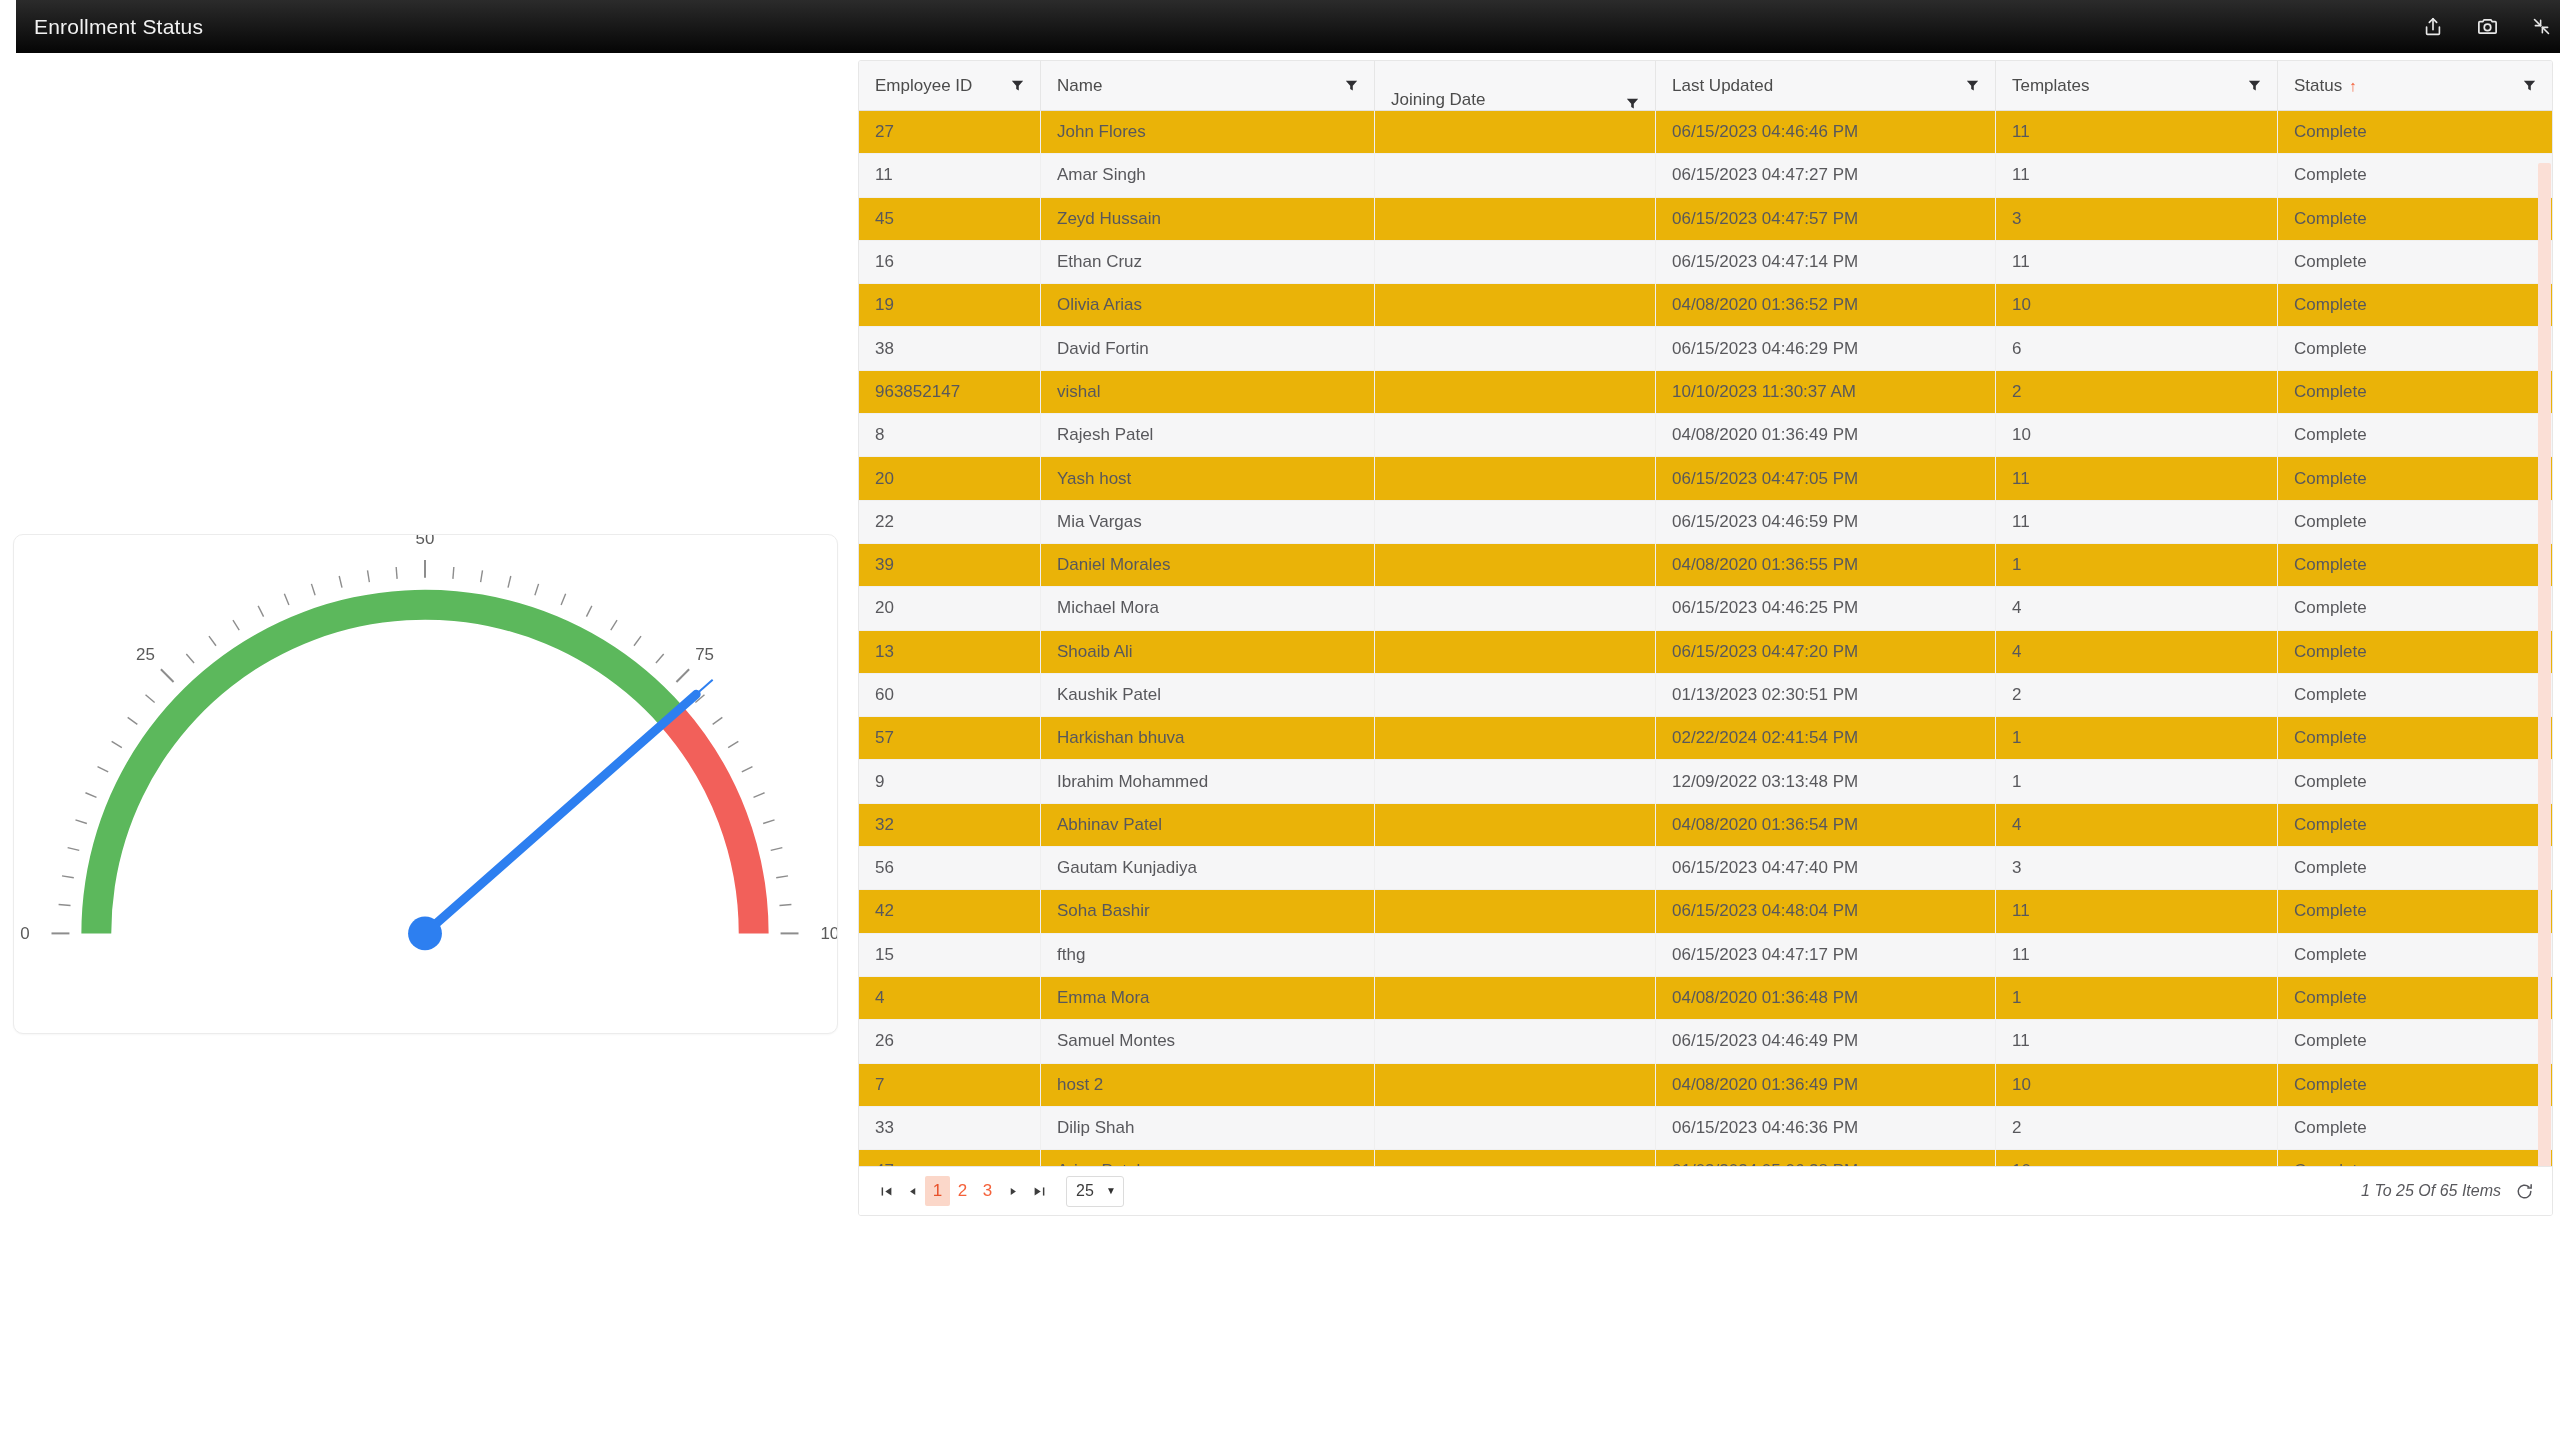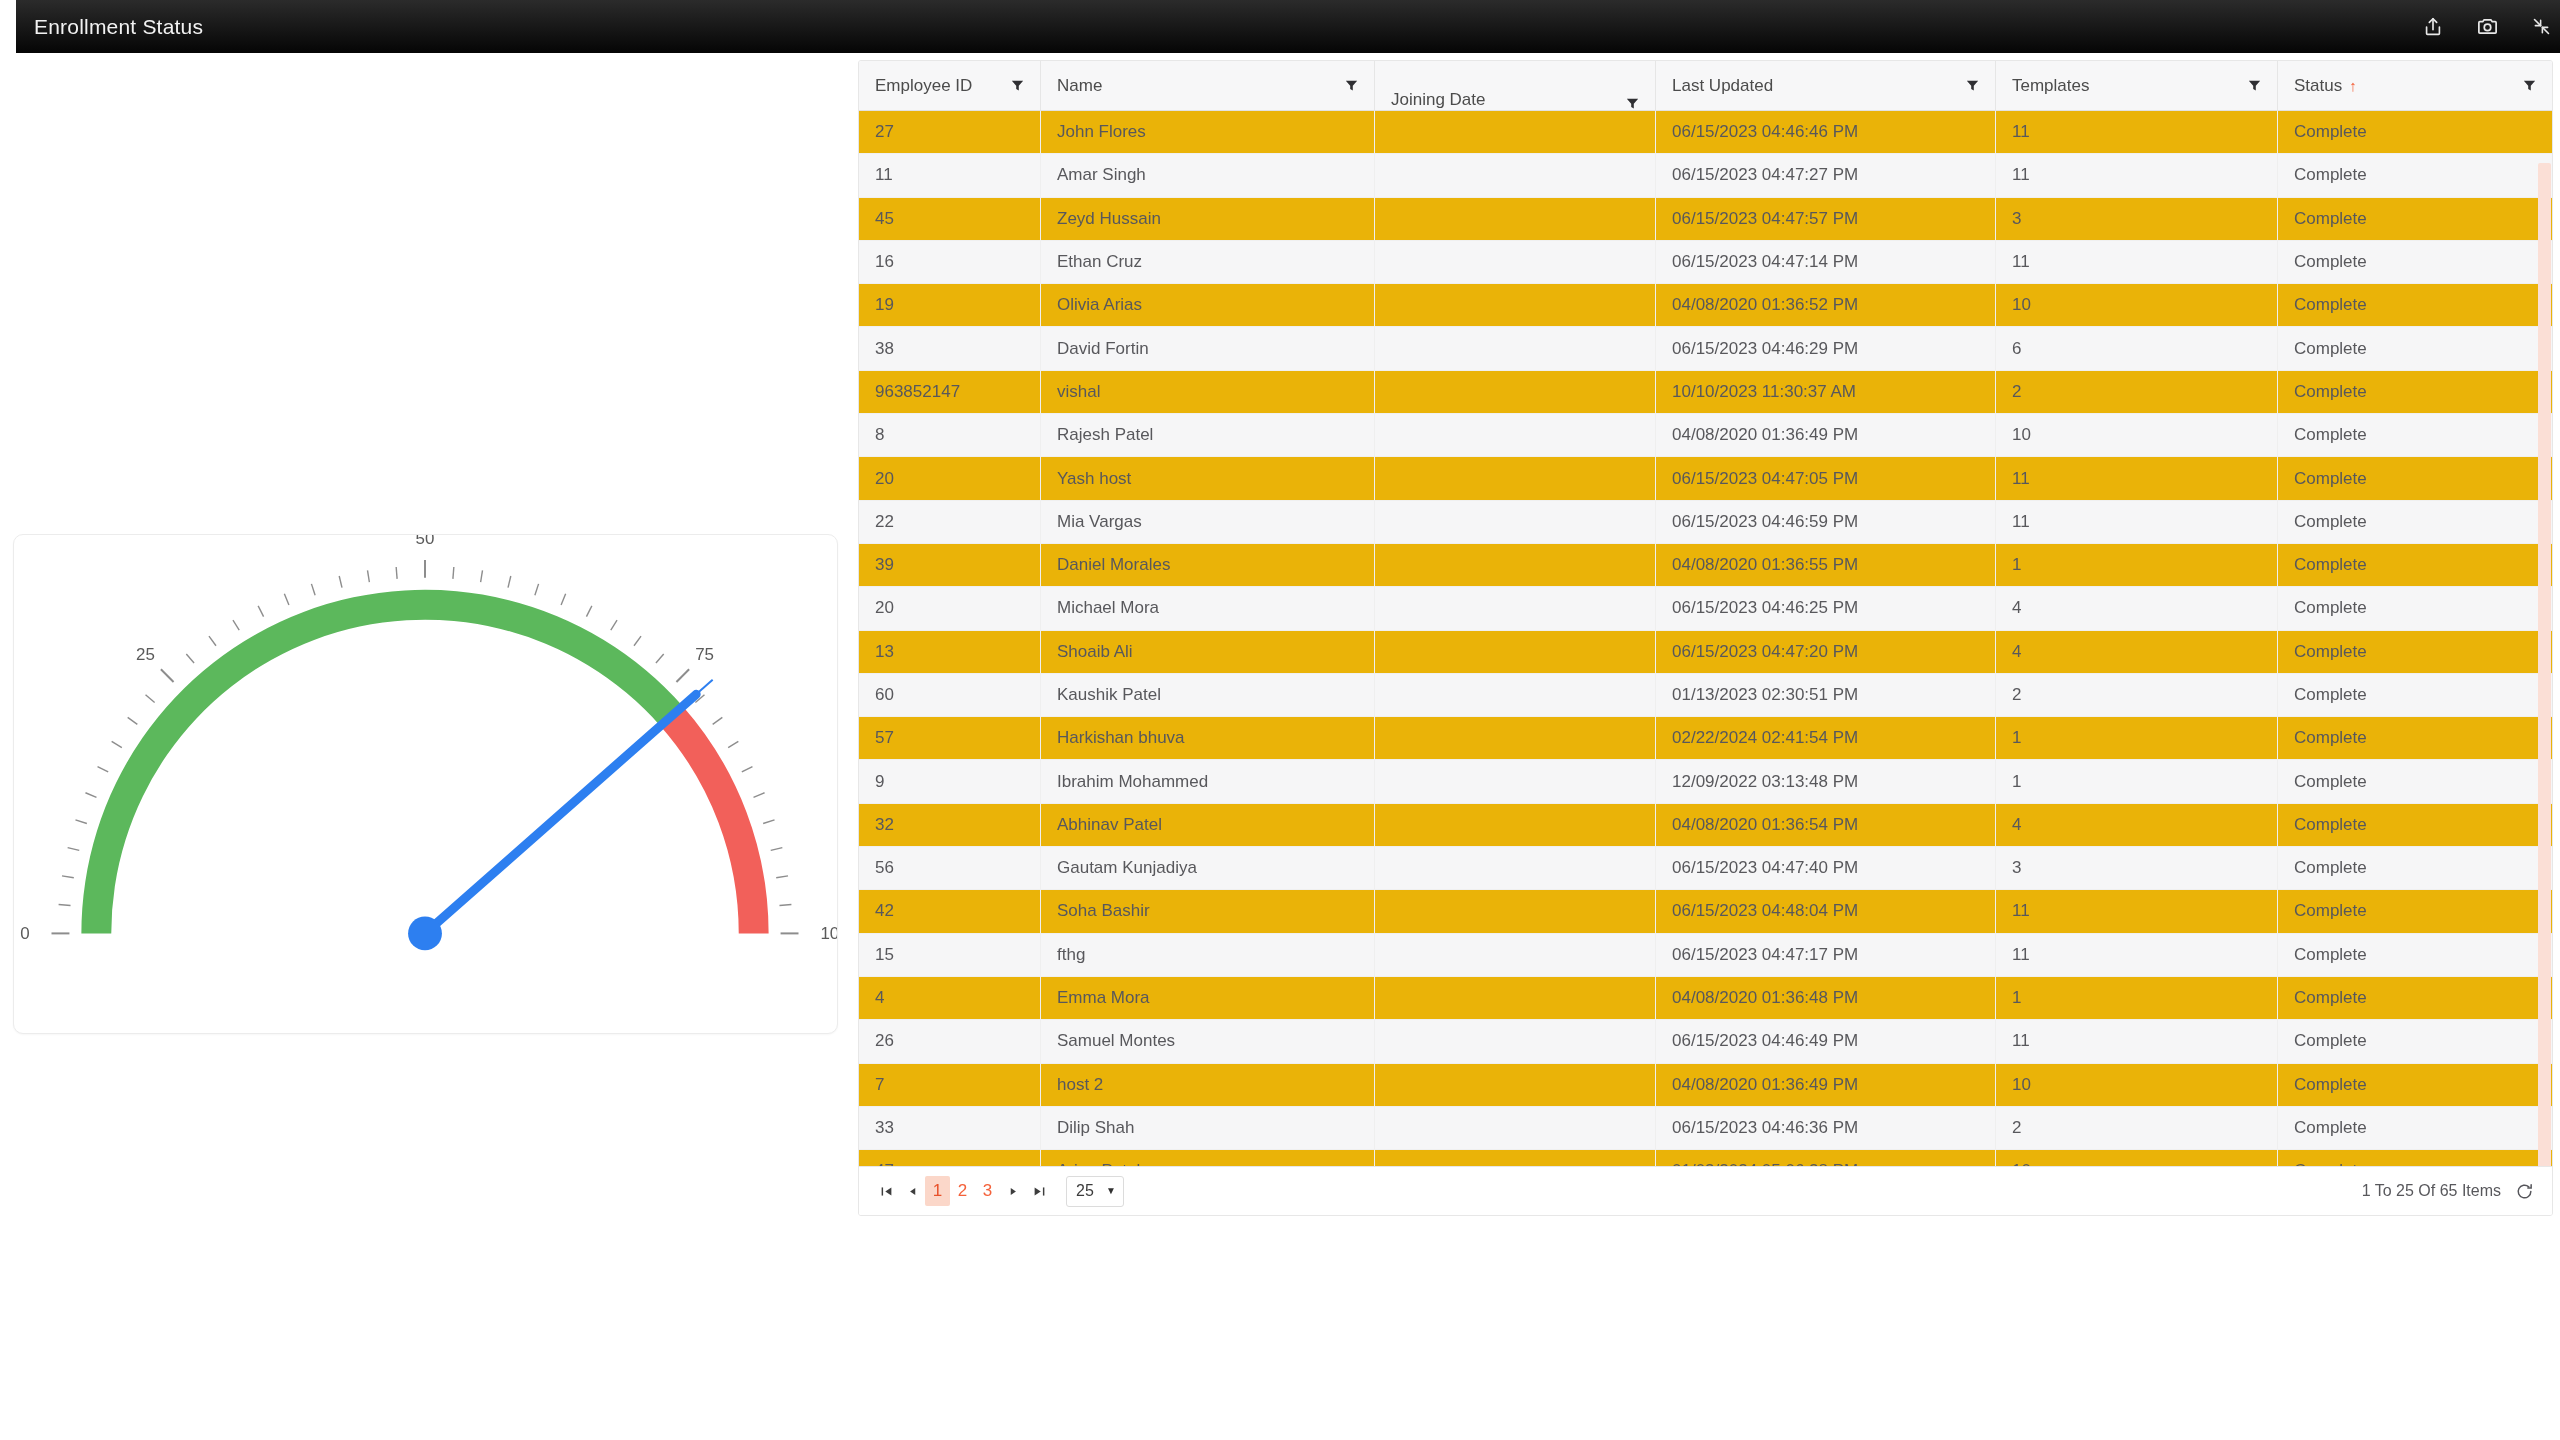--- a/index.html
+++ b/index.html
@@ -204,21 +204,21 @@
     background: #fff;
     display: flex;
     align-items: center;
     justify-content: space-between;
     padding: 0 7px 0 9px;
     cursor: pointer;
   }
   #page-size-value { font-size: 16px; color: #3c3c3c; }
   .caret { font-size: 10px; color: #303030; line-height: 1; }
   #foot-right {
-    display: flex; align-items: center; gap: 14px;
+    display: flex; align-items: center; gap: 14px; font-style: italic;
   }
   #item-range {
     font-size: 16px;
     color: #58585c;
     white-space: nowrap;
   }
   #refresh-btn { cursor: pointer; display: flex; align-items: center; }
 </style>
 </head>
 <body>

